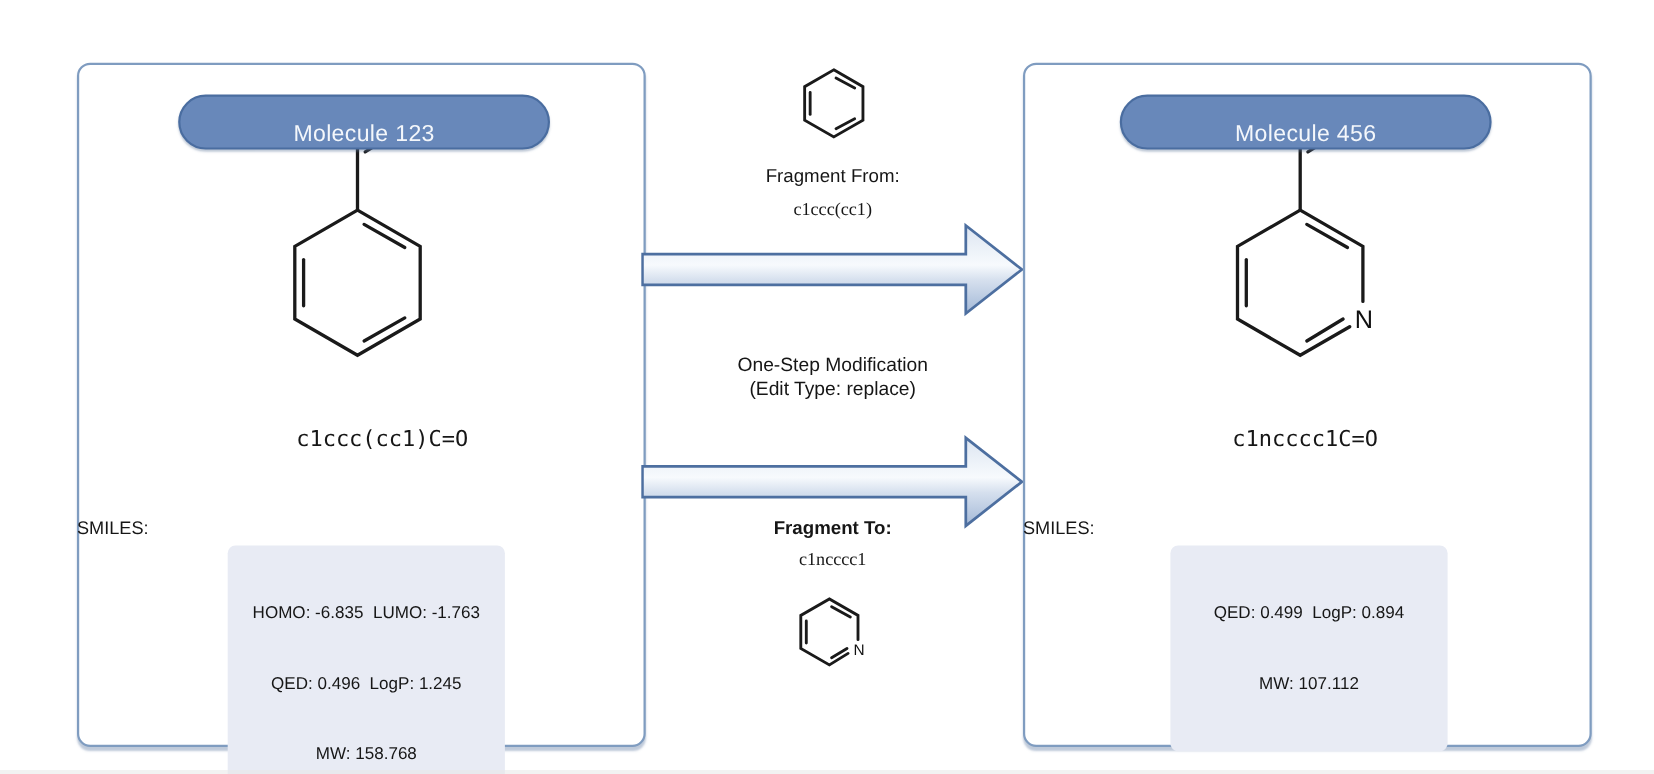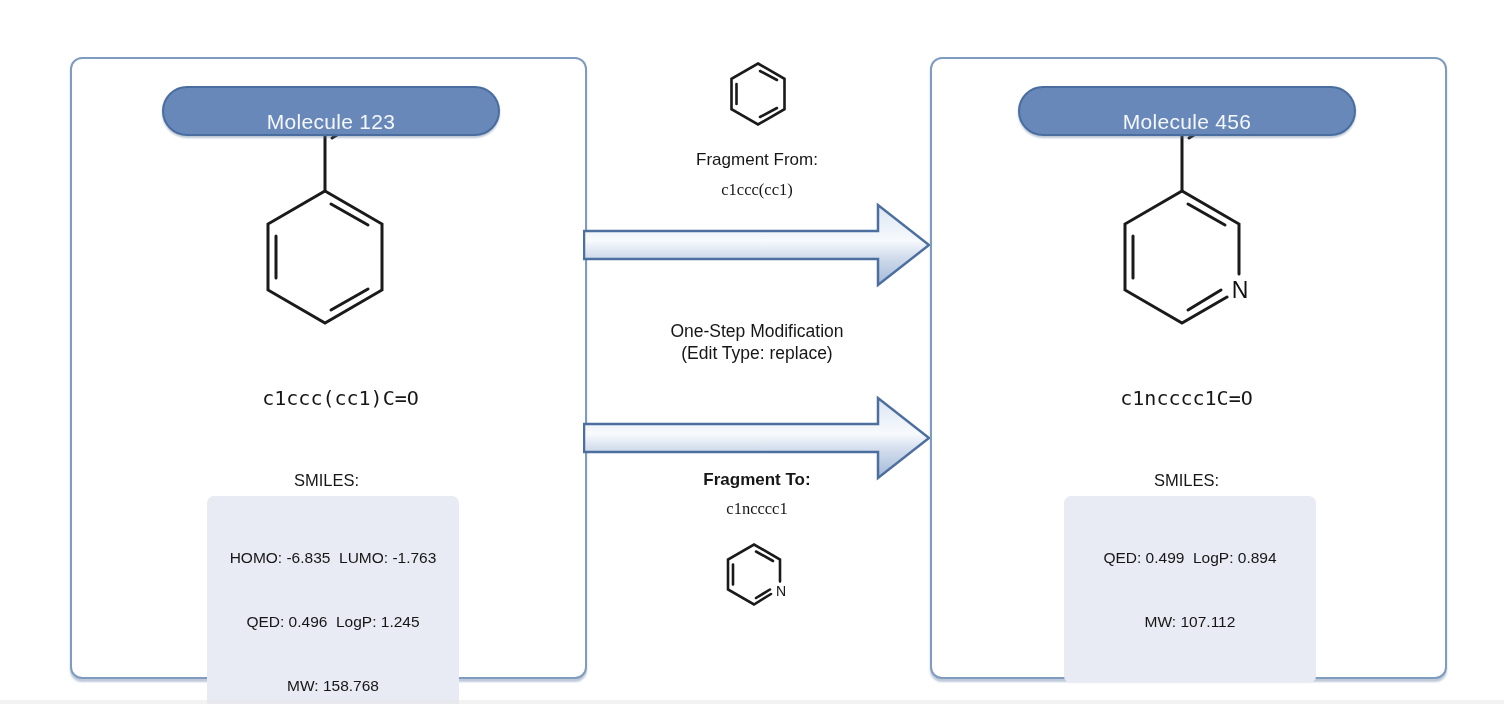--- a/index.html
+++ b/index.html
@@ -18,21 +18,21 @@
     border:2px solid var(--pill-border,#4a6da0);border-radius:26px;
     display:flex;align-items:flex-end;justify-content:center;
     color:var(--pill-text,#f4f7fb);font-size:21px;letter-spacing:.3px;
     box-shadow:0 2px 2px rgba(90,115,150,.4);z-index:3;margin-top:48px;
   }
   .mol-svg{position:absolute;}
   .smiles-code{
     position:absolute;width:513px;text-align:center;
     font-family:"DejaVu Sans Mono",monospace;font-size:20px;color:#161616;
   }
-  .smiles-label{position:absolute;width:513px;text-align:center;font-size:16.5px;color:#161616;}
+  .smiles-label{position:absolute;width:513px;text-align:left;font-size:16.5px;color:#161616;}
   .props{
     position:absolute;width:244px;padding:8px 4px;border-radius:7px;
     background:var(--props-bg,#e8ebf4);text-align:center;
     font-size:15.5px;line-height:1.38;color:#161616;white-space:pre-wrap;
   }
   .center-text{position:absolute;left:600px;width:314px;text-align:center;}
   .frag-label{font-size:17px;color:#161616;}
   .frag-smiles{font-family:Liberation Serif, serif;font-size:16.5px;color:#161616;}
   .mod-text{font-size:17.5px;line-height:1.28;color:#161616;}
   .arrow-svg{position:absolute;left:583px;width:348px;height:92px;}
@@ -72,21 +72,21 @@
     <line class="bond" x1="86" y1="118" x2="123" y2="139"></line>
     <line class="bond" x1="31" y1="150" x2="31" y2="192"></line>
     <line class="bond" x1="123" y1="203" x2="86" y2="224"></line>
 
     <line class="bond" x1="80" y1="105" x2="80" y2="47"></line>
     <line class="bond" x1="80" y1="47" x2="120" y2="23"></line>
     <line class="bond" x1="87" y1="52" x2="123" y2="30"></line>
     <text class="atom" x="133" y="24" font-size="23" text-anchor="middle" dominant-baseline="middle">O</text>
   </svg>
 
-  <div class="smiles-code" style="left:84px;top:386px;">c1ccc(cc1)C=O</div>
+  <div class="smiles-code" style="left:70px;top:386px;padding-left:21px;">c1ccc(cc1)C=O</div>
   <div class="smiles-label" style="left:70px;top:471px;">SMILES:</div>
   <div class="props" style="left:207px;top:496px;">
     <div>HOMO: -6.835  LUMO: -1.763</div>
     <div>QED: 0.496  LogP: 1.245</div>
     <div>MW: 158.768</div>
   </div>
 
   <svg class="icon-svg" style="left:728px;top:60px;" width="60" height="68" viewBox="0 0 60 68">
     <polygon class="bond-thin" points="30,3.5 56.5,18.8 56.5,49.2 30,64.5 3.5,49.2 3.5,18.8"></polygon>
     <line class="bond-thin" x1="32" y1="11" x2="49" y2="20"></line>

